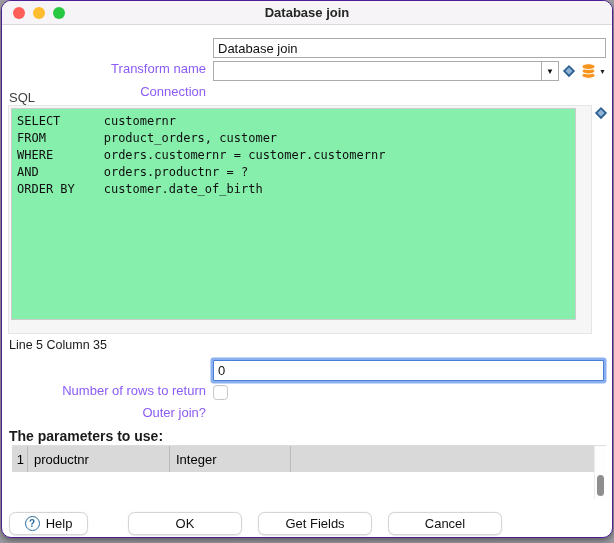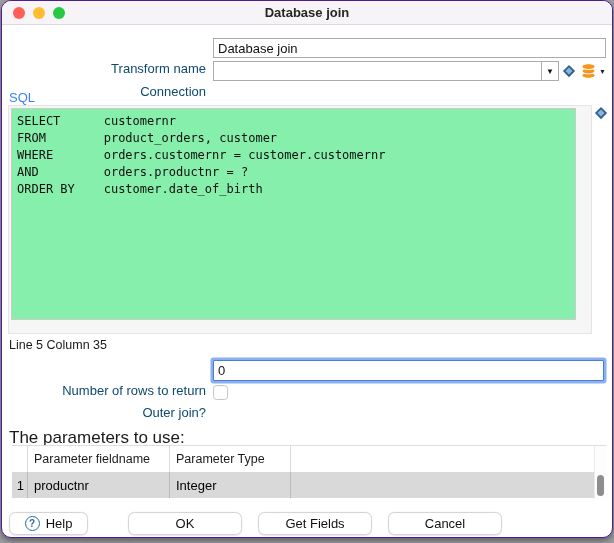--- a/index.html
+++ b/index.html
@@ -18,45 +18,45 @@
   .titlebar{position:relative;height:23px;background:#f6f4f6;border-bottom:1px solid #dbd9db;}
   .lights{position:absolute;left:11px;top:6px;display:flex;gap:8px;}
   .light{width:12px;height:12px;border-radius:50%;display:inline-block;}
   .light.red{background:#ff5f57;}
   .light.yellow{background:#febc2e;}
   .light.green{background:#28c840;}
   .title{position:absolute;left:0;right:0;top:0;line-height:24px;text-align:center;
     font-size:13px;font-weight:700;color:#262626;}
   
   .frow{position:absolute;left:0;right:6px;display:flex;align-items:center;}
-  .flabel{width:204px;margin-right:7px;text-align:right;font-size:13px;color:#0c4a6e;white-space:nowrap;flex:none;margin-top:40px;}
+  .flabel{width:204px;margin-right:7px;text-align:right;font-size:13px;color:#8b5cf6;white-space:nowrap;flex:none;margin-top:40px;}
   .txt{flex:1;height:16px;border:1px solid #ababab;background:#fff;font-family:"Liberation Sans",sans-serif;
     font-size:13px;color:#111;padding:1px 4px;border-radius:0;outline:none;min-width:0;}
   .combo{flex:1;display:flex;align-items:stretch;height:18px;border:1px solid #ababab;background:#fff;min-width:0;}
   .combo input{flex:1;border:none;outline:none;font-size:13px;padding:0 4px;min-width:0;background:transparent;}
   .combo-arrow{width:16px;border-left:1px solid #ababab;display:flex;align-items:center;justify-content:center;
     font-size:8px;color:#111;background:#fff;cursor:default;}
   .var-icon{width:14px;height:14px;flex:none;}
   .db-wrap{display:flex;align-items:center;flex:none;margin-left:4px;}
   .db-caret{font-size:7px;color:#222;margin-left:2px;}
   
-  .sql-label{position:absolute;left:7px;top:89px;font-size:13px;color:#3b82f6;}
+  .sql-label{position:absolute;left:7px;top:89px;font-size:13px;color:#404040;}
   .sqlbox{position:absolute;left:6px;top:104px;width:582px;height:227px;background:#f6f6f6;border:1px solid #e5e5e5;}
   .sqlinner{position:absolute;left:2px;top:2px;right:15px;bottom:13px;background:#86efac;border:1px solid #cccccc;overflow:hidden;}
   .sqlinner pre{margin:0;padding:4px 4px 0 5px;font-family:"DejaVu Sans Mono",monospace;
     font-size:12px;line-height:17px;color:#101010;}
   .sql-var{position:absolute;left:592px;top:105px;}
   .status{position:absolute;left:7px;top:337px;font-size:12.5px;color:#1b1b1b;}
   
   .txt-focus{flex:1;height:15px;border:1px solid #4a7fd4;box-shadow:0 0 0 2.5px #8ab0f2;border-radius:1px;
     background:#fff;font-family:"Liberation Sans",sans-serif;font-size:13px;color:#111;padding:2px 4px;outline:none;min-width:0;margin-right:2px;}
   .checkbox{width:13px;height:13px;border:1px solid #c7c7c7;border-radius:3.5px;background:#fefefe;
     box-shadow:inset 0 1px 1px rgba(0,0,0,.03);flex:none;}
   
-  .params-label{position:absolute;left:7px;top:427px;font-size:17px;color:#1b1b1b;}
+  .params-label{position:absolute;left:7px;top:427px;font-size:14px;color:#1b1b1b;font-weight:bold;}
   .ptable{position:absolute;left:10px;top:444px;width:594px;height:53px;border-top:1px solid #dedede;font-size:13px;}
   .prow{display:flex;height:26px;align-items:center;}
   .prow.header{background:#fff;font-size:12.5px;color:#1b1b1b;}
   .prow.selected{background:#d9d9d9;}
   .c-num{width:12px;flex:none;text-align:right;padding-right:3px;}
   .c-field{width:135px;flex:none;border-left:1px solid rgba(0,0,0,.14);padding-left:6px;height:100%;display:flex;align-items:center;}
   .c-type{width:114px;flex:none;border-left:1px solid rgba(0,0,0,.14);padding-left:6px;height:100%;display:flex;align-items:center;}
   .c-rest{flex:1;border-left:1px solid rgba(0,0,0,.14);height:100%;}
   .vscroll{position:absolute;right:0;top:0;bottom:0;width:11px;background:#fdfdfd;border-left:1px solid #ececec;}
   .vthumb{position:absolute;right:2px;top:29px;width:7px;height:21px;background:#8e8e8e;border-radius:4px;}
@@ -133,26 +133,20 @@
   </div>
 
   <div class="frow" style="top:384px;height:14px;">
     <div class="flabel">Outer join?</div>
     <span class="checkbox"></span>
   </div>
 
 
   <div class="params-label">The parameters to use:</div>
   <div class="ptable">
-    <div class="prow header">
-      <div class="c-num"></div>
-      <div class="c-field">Parameter fieldname</div>
-      <div class="c-type">Parameter Type</div>
-      <div class="c-rest"></div>
-    </div>
     <div class="prow selected">
       <div class="c-num">1</div>
       <div class="c-field">productnr</div>
       <div class="c-type">Integer</div>
       <div class="c-rest"></div>
     </div>
     <div class="vscroll">
       <div class="vthumb"></div>
     </div>
   </div>

